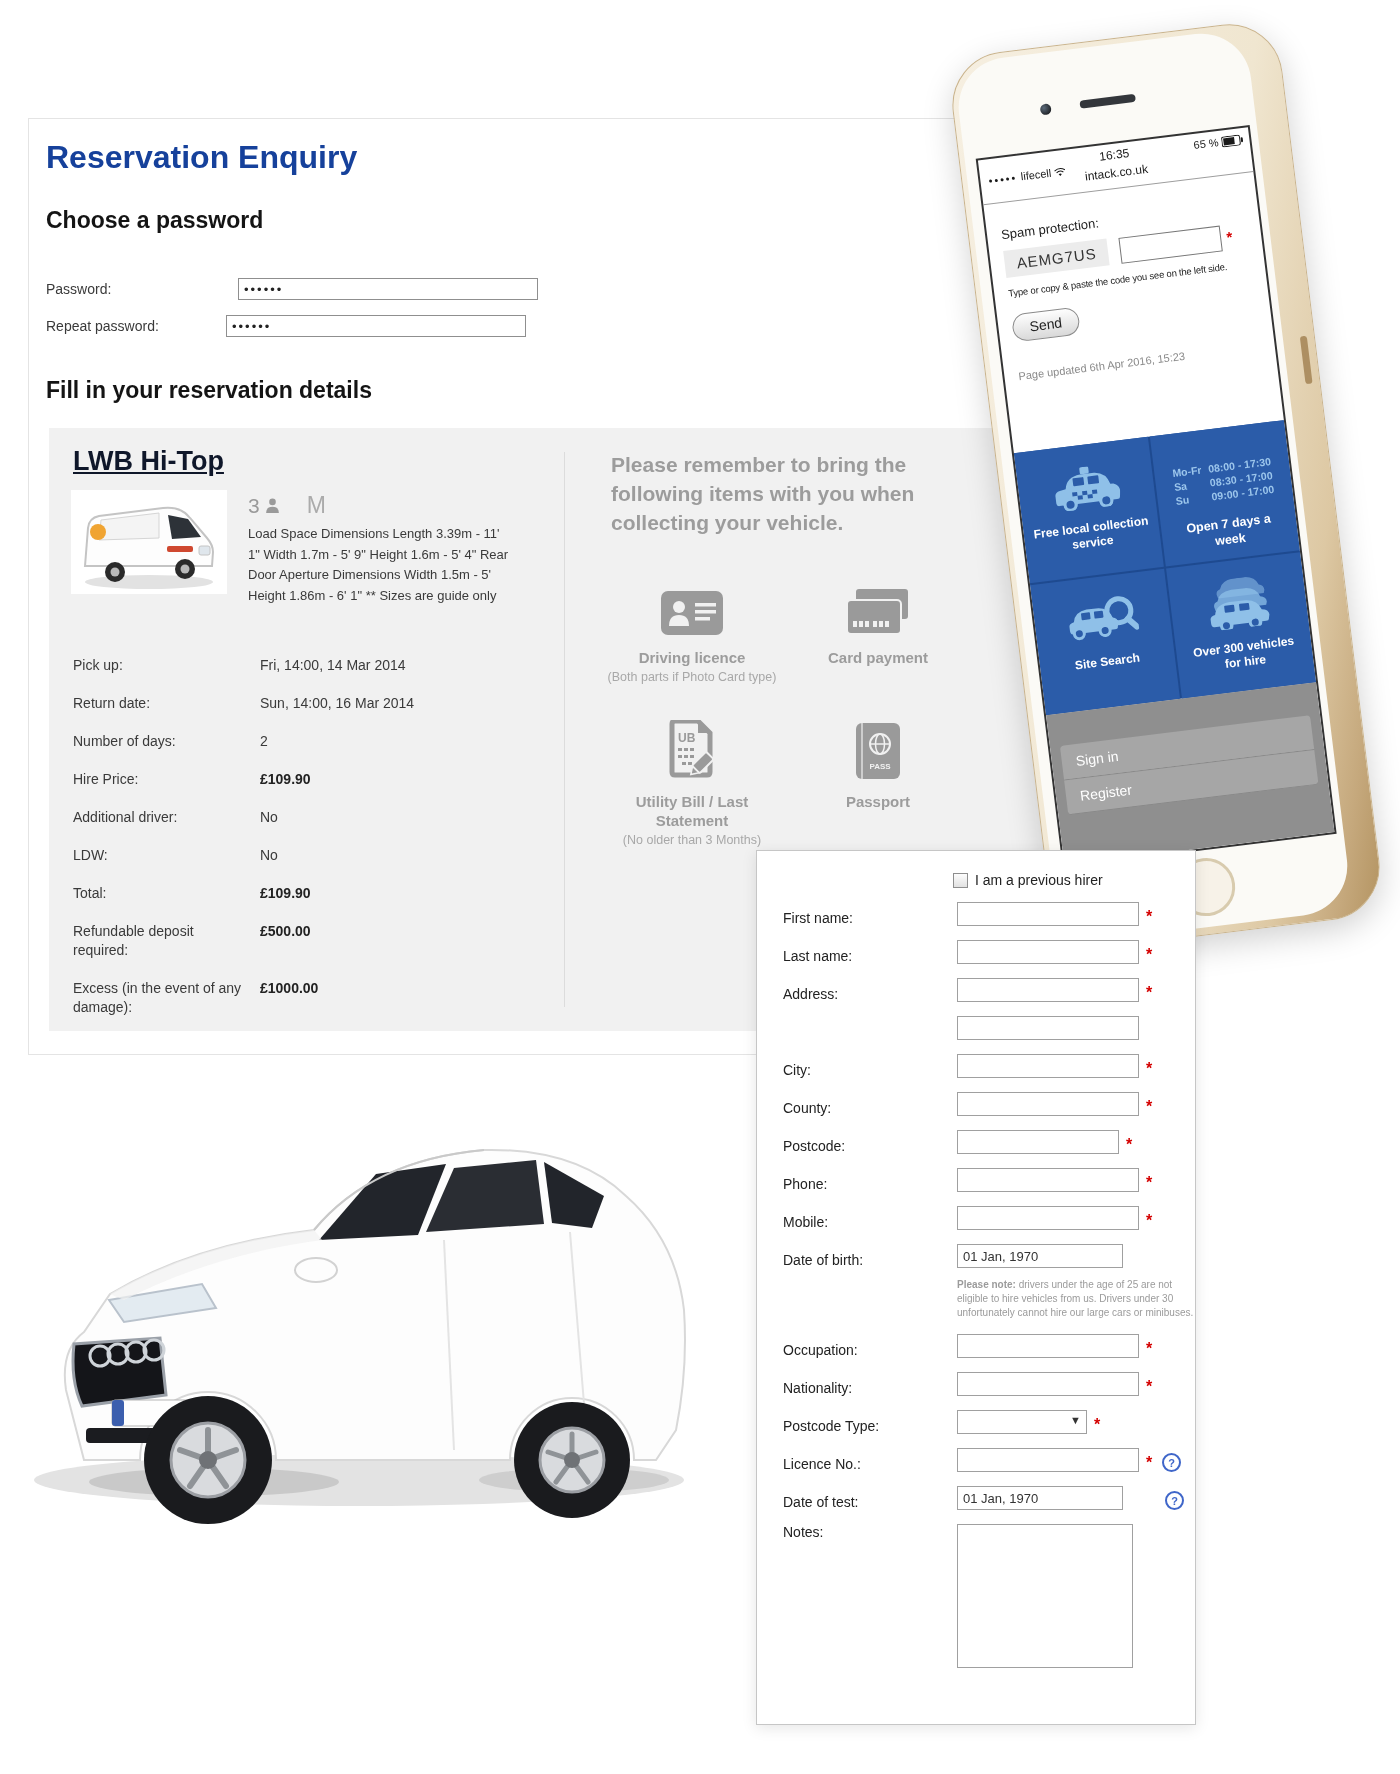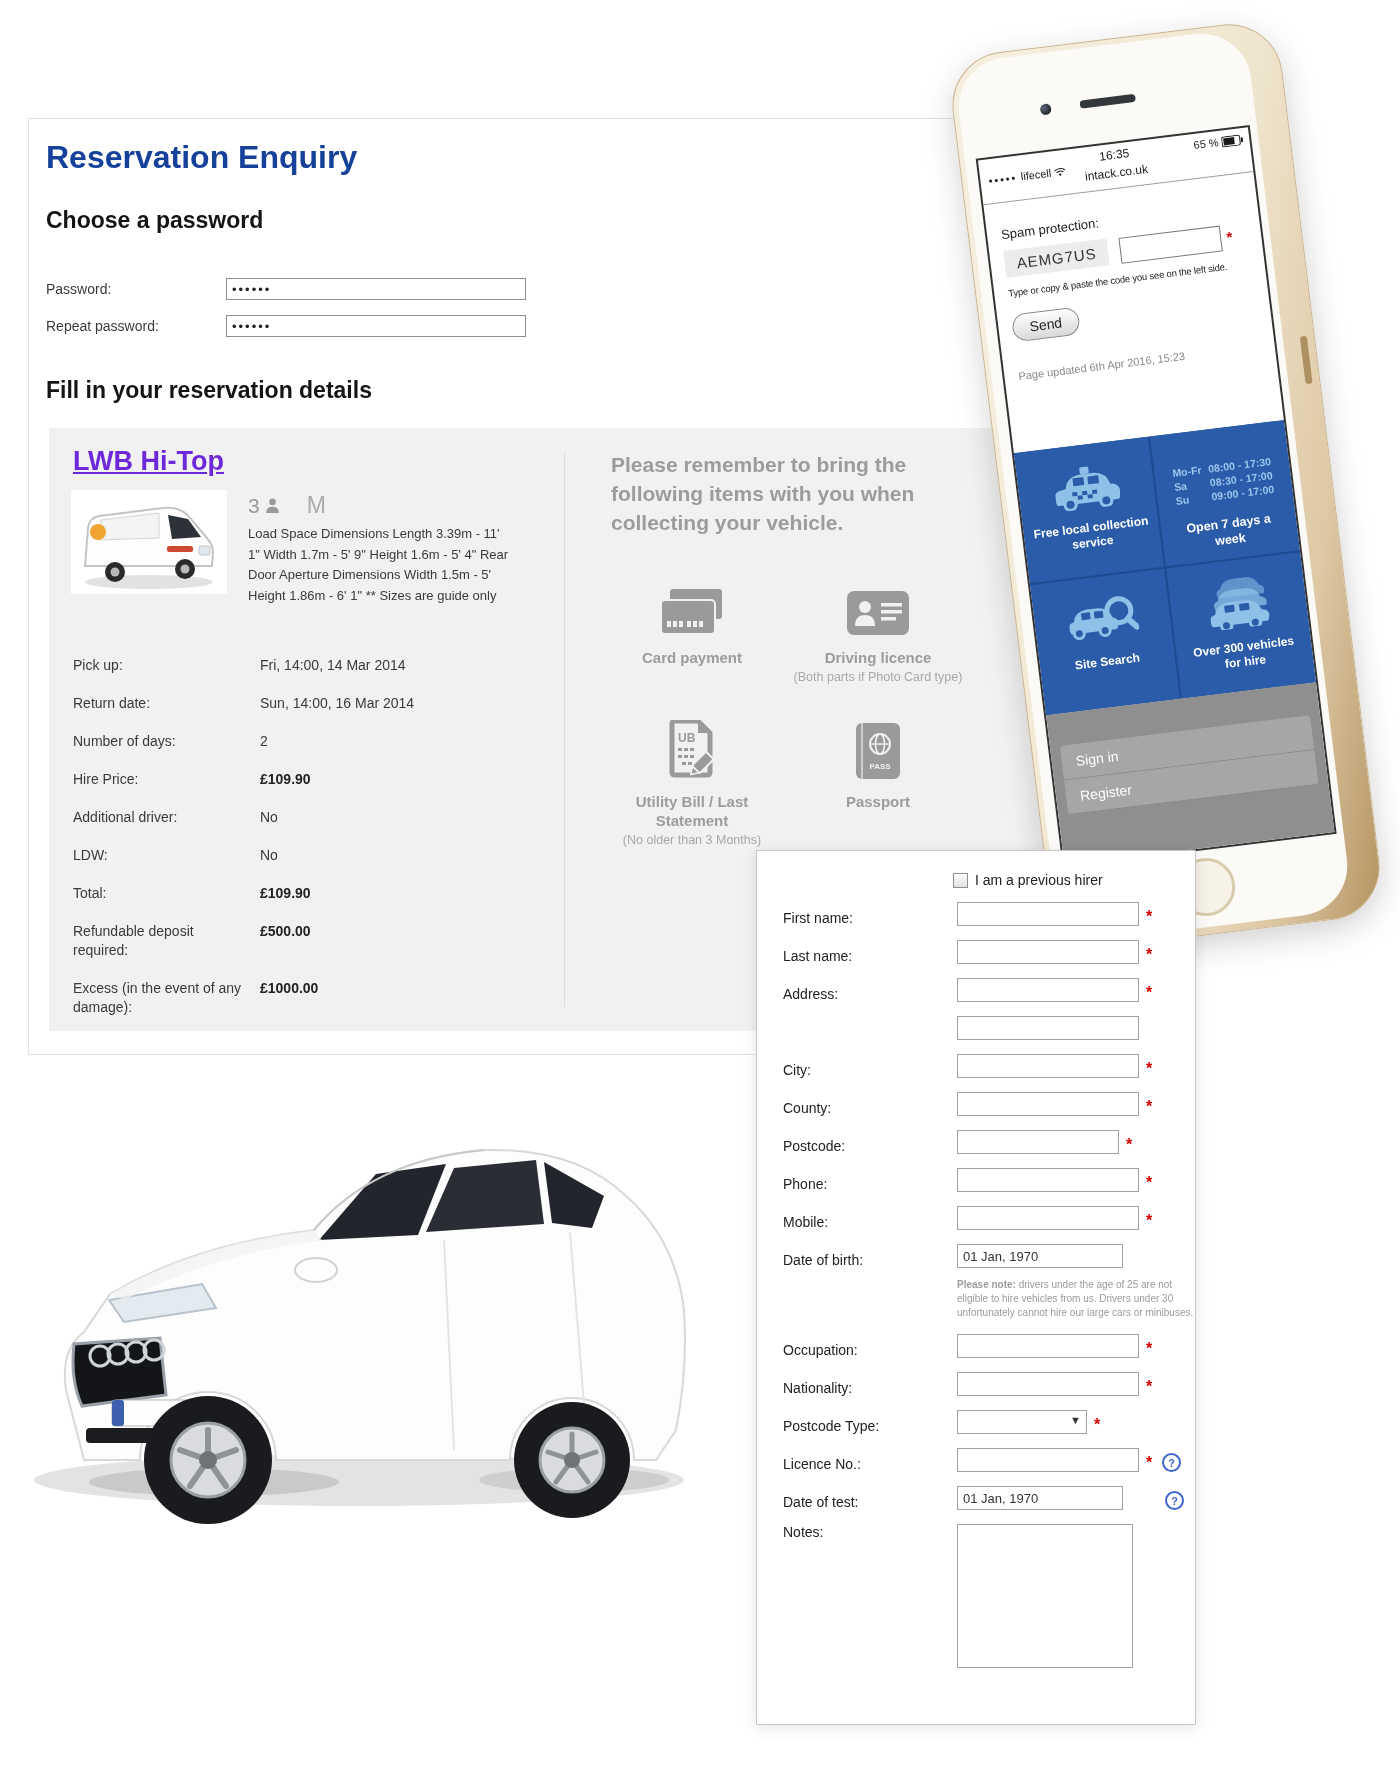--- a/index.html
+++ b/index.html
@@ -10,21 +10,21 @@
   
   .main-card{left:28px;top:118px;width:1050px;height:935px;background:#fff;border:1px solid #e4e4e4;z-index:1;}
   .title{left:17px;top:20px;font-size:32px;font-weight:bold;color:#16419b;}
   .h2{font-size:23px;font-weight:bold;color:#141414;}
   .pw-row{left:17px;width:500px;height:24px;display:flex;align-items:center;}
   .pw-row label{width:180px;font-size:14px;color:#3a3a3a;}
   .pw-row input{width:288px;height:20px;border:1px solid #8f8f8f;font-size:13px;letter-spacing:2px;padding:0 5px;color:#222;}
 
   .gray-panel{left:20px;top:309px;width:1016px;height:603px;background:#f1f1f1;}
   .v-divider{left:515px;top:24px;width:1px;height:555px;background:#dcdcdc;}
-  .veh-link{left:24px;top:18px;font-size:27px;font-weight:bold;color:#6d28d9;text-decoration:underline;}
+  .veh-link{left:24px;top:18px;font-size:27px;font-weight:bold;color:#0f172a;text-decoration:underline;}
   .van-box{left:22px;top:62px;width:156px;height:104px;background:#fff;}
   .seat-row{left:199px;top:64px;display:flex;align-items:center;font-size:21px;color:#9a9a9a;}
   .seat-row .tm{color:#ababab;font-size:23px;margin-left:26px;}
   .veh-desc{left:199px;top:96px;width:264px;font-size:13px;line-height:20.5px;color:#3a3a3a;}
   .rrows{left:24px;top:228px;width:480px;}
   .rrow{display:flex;margin-bottom:19px;font-size:14px;color:#3a3a3a;line-height:19px;}
   .rrow .rl{width:175px;padding-right:12px;}
   .rrow .rv{flex:1;}
   .rrow.bold .rv{font-weight:bold;color:#222;}
 
@@ -106,21 +106,21 @@
 </style>
 </head>
 <body>
 
 <div class="canvas">
 
   <div class="abs main-card">
     <div class="abs title">Reservation Enquiry</div>
     <div class="abs h2" style="left:17px;top:88px;">Choose a password</div>
 
-    <div class="abs pw-row" style="top:158px;">
+    <div class="abs pw-row" style="top:158px;gap:12px;">
       <label>Password:</label>
       <input type="text" value="••••••" style="">
     </div>
     <div class="abs pw-row" style="top:195px;">
       <label>Repeat password:</label>
       <input type="text" value="••••••" style="">
     </div>
 
     <div class="abs h2" style="left:17px;top:258px;">Fill in your reservation details</div>
 
@@ -193,49 +193,49 @@
             <span class="rl">Excess (in the event of any damage):</span>
             <span class="rv">£1000.00</span>
           </div>
       </div>
 
       <div class="abs rem-head">Please remember to bring the following items with you when collecting your vehicle.</div>
 
       <div class="abs rem-grid">
         <div class="rem-item">
           <div class="ric">
+            <svg width="64" height="46" viewBox="0 0 64 46">
+              <rect x="1" y="1" width="62" height="44" rx="7" fill="#9a9a9a"></rect>
+              <circle cx="19" cy="17" r="6" fill="#f1f1f1"></circle>
+              <path d="M9 36 Q9 25 19 25 Q29 25 29 36 Z" fill="#f1f1f1"></path>
+              <rect x="35" y="13" width="21" height="3.5" fill="#f1f1f1"></rect>
+              <rect x="35" y="20" width="21" height="3.5" fill="#f1f1f1"></rect>
+              <rect x="35" y="27" width="15" height="3.5" fill="#f1f1f1"></rect>
+            </svg>
+          </div>
+          <div class="rt">Driving licence</div>
+          <div class="rs">(Both parts if Photo Card type)</div>
+        </div>
+        <div class="rem-item">
+          <div class="ric">
             <svg width="62" height="48" viewBox="0 0 62 48">
               <rect x="8" y="0" width="54" height="32" rx="4" fill="#9a9a9a" stroke="#f1f1f1" stroke-width="2"></rect>
               <rect x="0" y="12" width="54" height="34" rx="4" fill="#9a9a9a" stroke="#f1f1f1" stroke-width="2"></rect>
               <g fill="#f1f1f1">
                 <rect x="6" y="33" width="4" height="6"></rect>
                   <rect x="12" y="33" width="4" height="6"></rect>
                 <rect x="18" y="33" width="4" height="6"></rect>
                   <rect x="26" y="33" width="4" height="6"></rect>
                 <rect x="32" y="33" width="4" height="6"></rect>
                   <rect x="38" y="33" width="4" height="6"></rect>
               </g>
             </svg>
           </div>
           <div class="rt">Card payment</div>
           <div class="rs"></div>
-        </div>
-        <div class="rem-item">
-          <div class="ric">
-            <svg width="64" height="46" viewBox="0 0 64 46">
-              <rect x="1" y="1" width="62" height="44" rx="7" fill="#9a9a9a"></rect>
-              <circle cx="19" cy="17" r="6" fill="#f1f1f1"></circle>
-              <path d="M9 36 Q9 25 19 25 Q29 25 29 36 Z" fill="#f1f1f1"></path>
-              <rect x="35" y="13" width="21" height="3.5" fill="#f1f1f1"></rect>
-              <rect x="35" y="20" width="21" height="3.5" fill="#f1f1f1"></rect>
-              <rect x="35" y="27" width="15" height="3.5" fill="#f1f1f1"></rect>
-            </svg>
-          </div>
-          <div class="rt">Driving licence</div>
-          <div class="rs">(Both parts if Photo Card type)</div>
         </div>
         <div class="rem-item">
           <div class="ric">
             <svg width="60" height="60" viewBox="0 0 60 60">
               <path d="M10 4 Q10 1 13 1 L36 1 L48 13 L48 52 Q48 55 45 55 L13 55 Q10 55 10 52 Z" fill="none" stroke="#9a9a9a" stroke-width="5"></path>
               <path d="M36 1 L36 13 L48 13 Z" fill="#9a9a9a"></path>
               <text x="16" y="22" font-size="12" font-weight="bold" fill="#9a9a9a" font-family="Liberation Sans, sans-serif">UB</text>
               <g fill="#9a9a9a">
                 <rect x="16" y="28" width="4" height="3"></rect>
                   <rect x="22" y="28" width="4" height="3"></rect>

